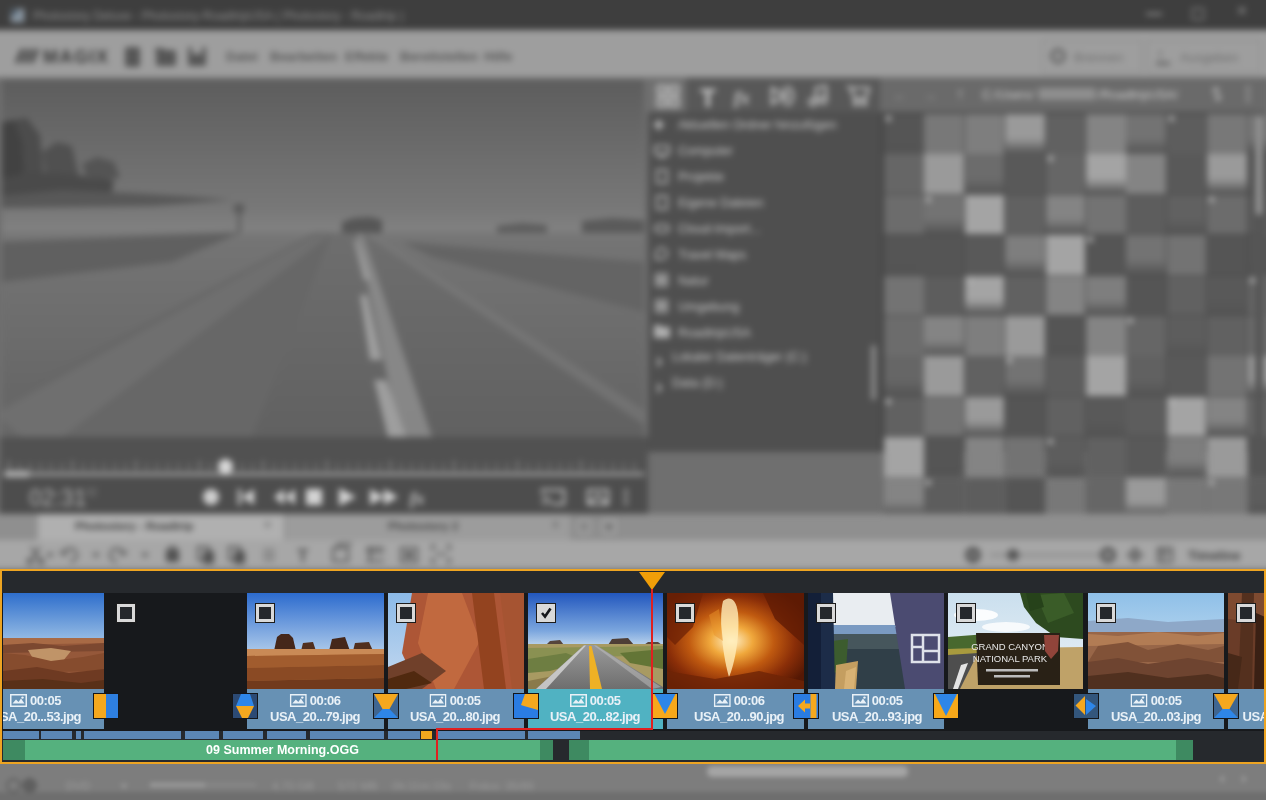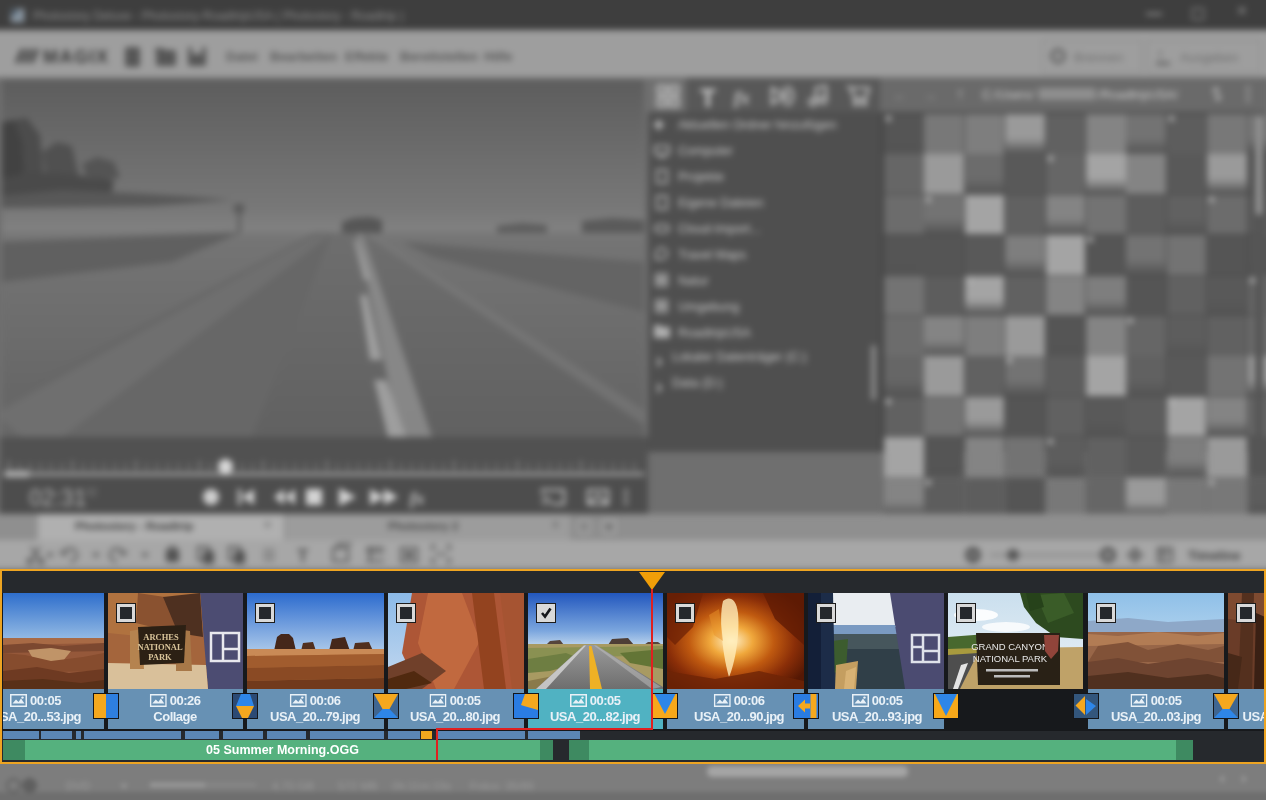--- a/index.html
+++ b/index.html
@@ -475,48 +475,21 @@
       <div class="lb" style="background:#6791b4">
         <div class="r1" style="left:7px;right:auto;text-align:left"><svg width="17" height="13" viewBox="0 0 17 13" style="vertical-align:-1.5px">
             <rect x="0.75" y="0.75" width="15.5" height="11.5" fill="none" stroke="#e9f1f7" stroke-width="1.5"></rect>
             <path d="M2.5,9.5 L6,5.5 L8.5,8 L11,4.5 L14.5,9.5 Z" fill="#e9f1f7"></path>
             <circle cx="12.5" cy="3.6" r="1.2" fill="#e9f1f7"></circle>
           </svg>&nbsp;00:05</div>
         <div class="r2" style="left:-12px;right:auto;text-align:left">USA_20...53.jpg</div>
       </div>
     </div>
 <div class="clip" style="left:105.5px;width:135.5px">
-      <div class="ph"><svg width="136" height="96" viewBox="0 0 136 96" preserveAspectRatio="none">
-<rect width="136" height="96" fill="#4c4c72"></rect>
-<path d="M0,0 L92,0 L100,96 L0,96 Z" fill="#a4653c"></path>
-<path d="M0,0 L92,0 L95,40 L40,44 L0,40 Z" fill="#b0723f"></path>
-<path d="M30,0 L70,6 L92,26 L60,38 L28,30 Z" fill="#8a5230"></path>
-<path d="M55,4 L92,0 L95,44 L70,40 Z" fill="#4e3020"></path>
-<path d="M0,70 L98,72 L100,96 L0,96 Z" fill="#d9c09a"></path>
-<path d="M22,38 L34,36 L36,76 L22,76 Z" fill="#b5834f"></path>
-<path d="M68,36 L82,38 L84,78 L68,78 Z" fill="#a87848"></path>
-<path d="M30,34 L78,32 L76,70 L32,72 Z" fill="#2c2014"></path>
-<text x="53" y="47" font-size="8.5" fill="#d9c49a" text-anchor="middle" font-family="Liberation Serif" font-weight="bold">ARCHES</text>
-<text x="52" y="57" font-size="8.5" fill="#d9c49a" text-anchor="middle" font-family="Liberation Serif" font-weight="bold">NATIONAL</text>
-<text x="52" y="67" font-size="8.5" fill="#d9c49a" text-anchor="middle" font-family="Liberation Serif" font-weight="bold">PARK</text>
-<g fill="none" stroke="#e8e8ee" stroke-width="2.5">
-<rect x="103" y="40" width="28" height="28"></rect>
-<line x1="115" y1="40" x2="115" y2="68"></line>
-<line x1="115" y1="56" x2="131" y2="56"></line>
-</g>
-        </svg></div>
       <div class="cb"></div>
-      <div class="lb" style="background:#6791b4">
-        <div class="r1" style="transform:translateX(-0.2px)"><svg width="17" height="13" viewBox="0 0 17 13" style="vertical-align:-1.5px">
-            <rect x="0.75" y="0.75" width="15.5" height="11.5" fill="none" stroke="#e9f1f7" stroke-width="1.5"></rect>
-            <path d="M2.5,9.5 L6,5.5 L8.5,8 L11,4.5 L14.5,9.5 Z" fill="#e9f1f7"></path>
-            <circle cx="12.5" cy="3.6" r="1.2" fill="#e9f1f7"></circle>
-          </svg>&nbsp;00:26</div>
-        <div class="r2" style="transform:translateX(-0.2px)">Collage</div>
-      </div>
     </div>
 <div class="clip" style="left:245.0px;width:136.5px">
       <div class="ph"><svg width="137" height="96" viewBox="0 0 137 96" preserveAspectRatio="none">
 <defs>
             <linearGradient id="s3" x1="0" y1="0" x2="0" y2="1">
               <stop offset="0" stop-color="#2c6bce"></stop>
               <stop offset="1" stop-color="#aac8ea"></stop>
             </linearGradient>
           </defs>
 <rect width="137" height="58" fill="url(#s3)"></rect>
@@ -787,21 +760,21 @@
 <div class="seg" style="left:221px;width:40px;top:160px"></div>
 <div class="seg" style="left:265px;width:39px;top:160px"></div>
 <div class="seg" style="left:308px;width:74px;top:160px"></div>
 <div class="seg" style="left:386px;width:32px;top:160px"></div>
 <div class="seg" style="left:419px;width:11px;top:160px;background:#f2a81e"></div>
 <div class="seg" style="left:434px;width:89px;top:160px"></div>
 <div class="seg" style="left:526px;width:52px;top:160px"></div>
 <div class="grn" style="left:1px;width:550px;top:169px"></div>
 <div class="gdk" style="left:1px;width:22px;top:169px"></div>
 <div class="gdk" style="left:538px;width:13px;top:169px"></div>
-<div class="gtx" style="left:23px;width:515px;top:169px">05 Summer Morning.OGG</div>
+<div class="gtx" style="left:23px;width:515px;top:169px">09 Summer Morning.OGG</div>
 <div class="grn" style="left:567px;width:617px;top:169px"></div>
 <div class="gdk" style="left:567px;width:20px;top:169px"></div>
 <div class="gdk" style="left:1174px;width:17px;top:169px"></div>
 <div class="abs" style="left:649px;top:18px;width:2px;height:140px;background:#e02020;z-index:9"></div>
 <div class="abs" style="left:434px;top:157px;width:217px;height:2px;background:#e02020;z-index:9"></div>
 <div class="abs" style="left:434px;top:157px;width:2px;height:32px;background:#e02020;z-index:9"></div>
   </div>
 <div id="status">
     <div id="statusblur">
       <div style="position:absolute;left:-10px;top:764px;width:1286px;height:46px;background:#7d7d7d"></div>

